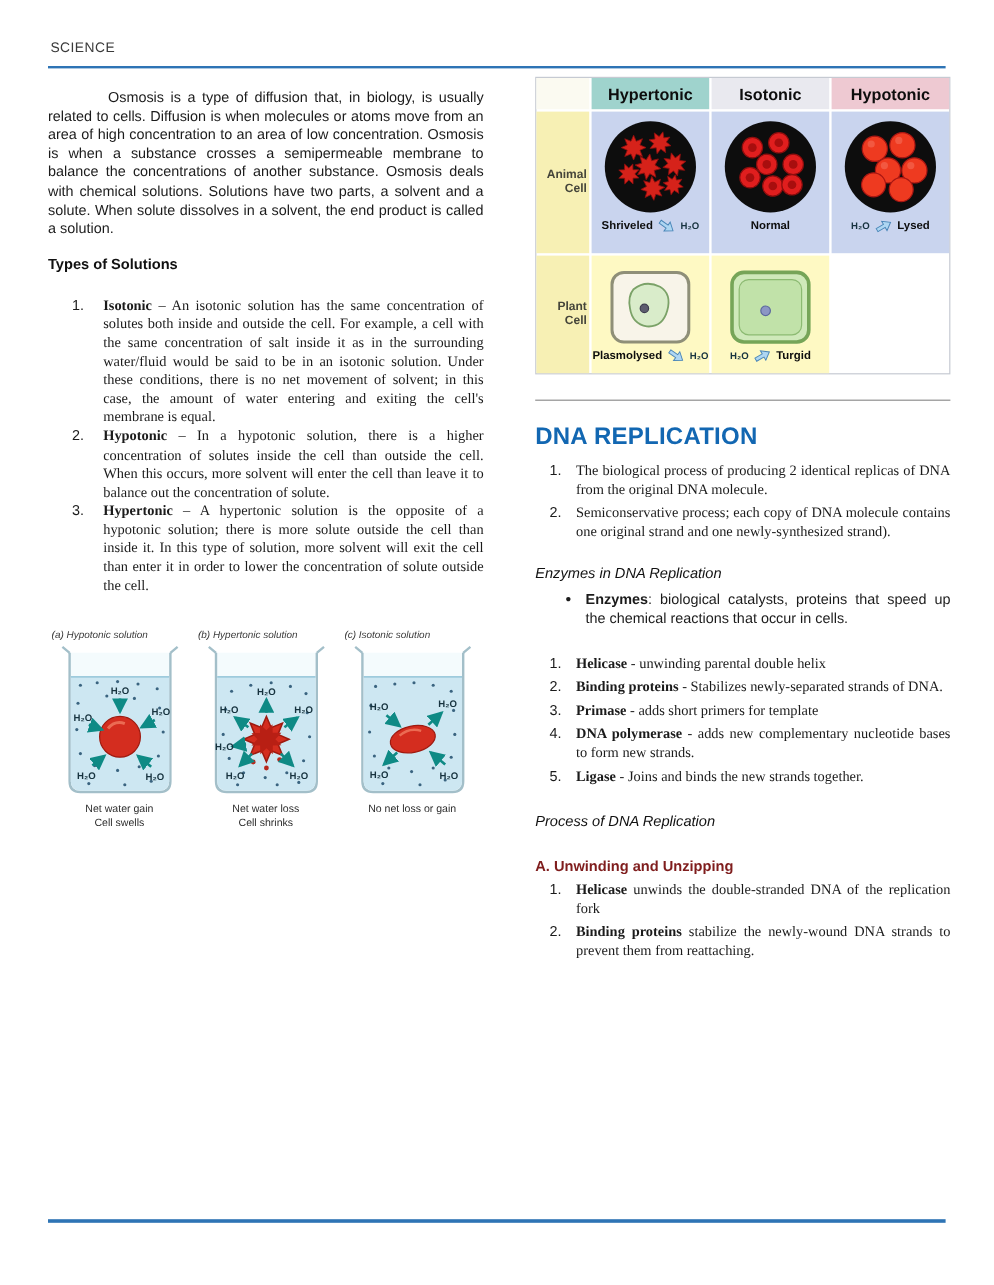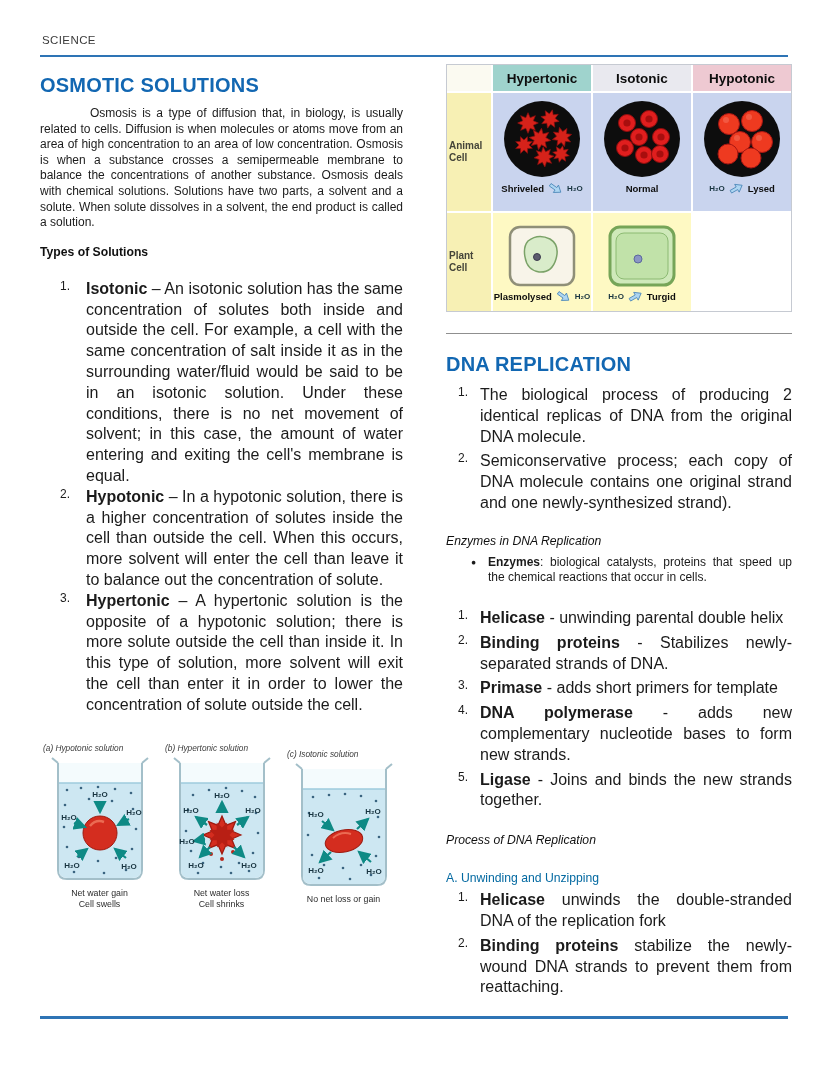--- a/index.html
+++ b/index.html
@@ -13,52 +13,52 @@
   .bottom-rule { position:absolute; left:40px; top:1016px; width:748px; height:3px; background:#2e74b5; }
 
   .col-left  { position:absolute; left:40px;  top:74px; width:363px; }
   .col-right { position:absolute; left:446px; top:64px; width:346px; }
 
   .section-title { font-size:20px; font-weight:bold; color:#1267b2; letter-spacing:0.2px; margin-bottom:9px; }
   .body-text { font-size:12px; line-height:1.3; text-align:justify; color:#1b1b1b; }
   .intro { text-indent:50px; }
   .subhead { font-weight:bold; font-size:12.2px; margin-top:14px; margin-bottom:20px; color:#111; }
   .ital-head { font-weight:normal; font-style:italic; font-size:12.2px; color:#111; }
-  .bold-head { font-weight:normal; font-size:12.2px; color:#0369a1; }
+  .bold-head { font-weight:bold; font-size:12.2px; color:#7f1d1d; }
 
   .num-list { margin-left:20px; }
   .num-item { display:grid; grid-template-columns:26px 1fr; }
   .num-item .num { font-size:12px; line-height:1.3; }
-  .num-item .content { font-size:16px; line-height:1.3; text-align:justify; }
+  .num-item .content { font-size:12px; line-height:1.3; text-align:justify;font-family:Liberation Serif, serif; }
 
   .num-list-r { margin-left:12px; }
   .num-list-r .num-item { grid-template-columns:22px 1fr; margin-bottom:4px; }
 
   .bullet-item { display:grid; grid-template-columns:17px 1fr; margin-left:25px; margin-bottom:22px; }
   .bullet-glyph { font-size:8.5px; line-height:1.8; }
 
   
-  .figure-beakers { display:flex; gap:3px; margin-top:28px;align-items:center; }
+  .figure-beakers { display:flex; gap:3px; margin-top:28px; }
   .beaker-panel { width:119px; }
   .panel-caption { font-size:8.3px; font-style:italic; color:#3c3c3c; padding-left:3px; margin-bottom:2px; white-space:nowrap; }
   .beaker-panel svg { display:block; margin:0 auto; }
   .panel-notes { margin-top:3px; text-align:center; font-size:8.8px; line-height:1.25; color:#2d2d2d; }
   .bk-h2o { font:bold 8px "Liberation Sans", sans-serif; fill:#17333f; }
 
   
   .cell-table {
     display:grid; grid-template-columns:44px 1fr 1fr 1fr; grid-template-rows:26px 118px 98px;
     gap:2px; background:#ffffff; border:1px solid #c6cad2; width:346px;
   }
   .ct-corner { background:#fbfaf1; }
   .ct-head { display:flex; align-items:center; justify-content:center; font-weight:bold; font-size:13.5px; color:#0d0d0d; }
   .h-hyper { background:#9fd3cd; }
   .h-iso   { background:#e9e9ef; }
   .h-hypo  { background:#eec9d2; }
-  .ct-rowlabel { background:#f7f0b4; display:flex; align-items:center; justify-content:center; text-align:left;
+  .ct-rowlabel { background:#f7f0b4; display:flex; align-items:center; justify-content:center; text-align:right;
                  font-weight:bold; font-size:10px; line-height:1.2; color:#45453a; padding:2px; }
   .ct-cell { display:flex; flex-direction:column; align-items:center; padding-top:4px; }
   .row-animal { background:#c9d4ee; }
   .row-plant  { background:#fef9c3; }
   .row-plant svg.cell-art { margin-top:6px; }
   .cell-bottom { display:flex; align-items:center; justify-content:center; gap:4px; margin-top:2px; }
   .cell-label { font-size:9.5px; font-weight:bold; color:#0d0d0d;text-align:center; }
   .h2o-tag { font-size:8px; font-weight:bold; color:#17333f; }
   .h2o-arrow { flex:none; }
   .h2o-arrow.out { transform:rotate(35deg); }
@@ -72,21 +72,20 @@
 </style>
 </head>
 <body>
 
 <div class="page">
 
   <div class="header-label">SCIENCE</div>
   <div class="top-rule"></div>
 
   <div class="col-left">
-    <div class="section-title">OSMOTIC SOLUTIONS</div>
     <p class="body-text intro">Osmosis is a type of diffusion that, in biology, is usually related to cells. Diffusion is when molecules or atoms move from an area of high concentration to an area of low concentration. Osmosis is when a substance crosses a semipermeable membrane to balance the concentrations of another substance. Osmosis deals with chemical solutions. Solutions have two parts, a solvent and a solute. When solute dissolves in a solvent, the end product is called a solution.</p>
 
     <div class="subhead">Types of Solutions</div>
 
     <div class="num-list">
       <div class="num-item">
         <span class="num">1.</span>
         <span class="content"><b>Isotonic</b><span> – An isotonic solution has the same concentration of solutes both inside and outside the cell. For example, a cell with the same concentration of salt inside it as in the surrounding water/fluid would be said to be in an isotonic solution. Under these conditions, there is no net movement of solvent; in this case, the amount of water entering and exiting the cell's membrane is equal.</span></span>
       </div>
       <div class="num-item">

